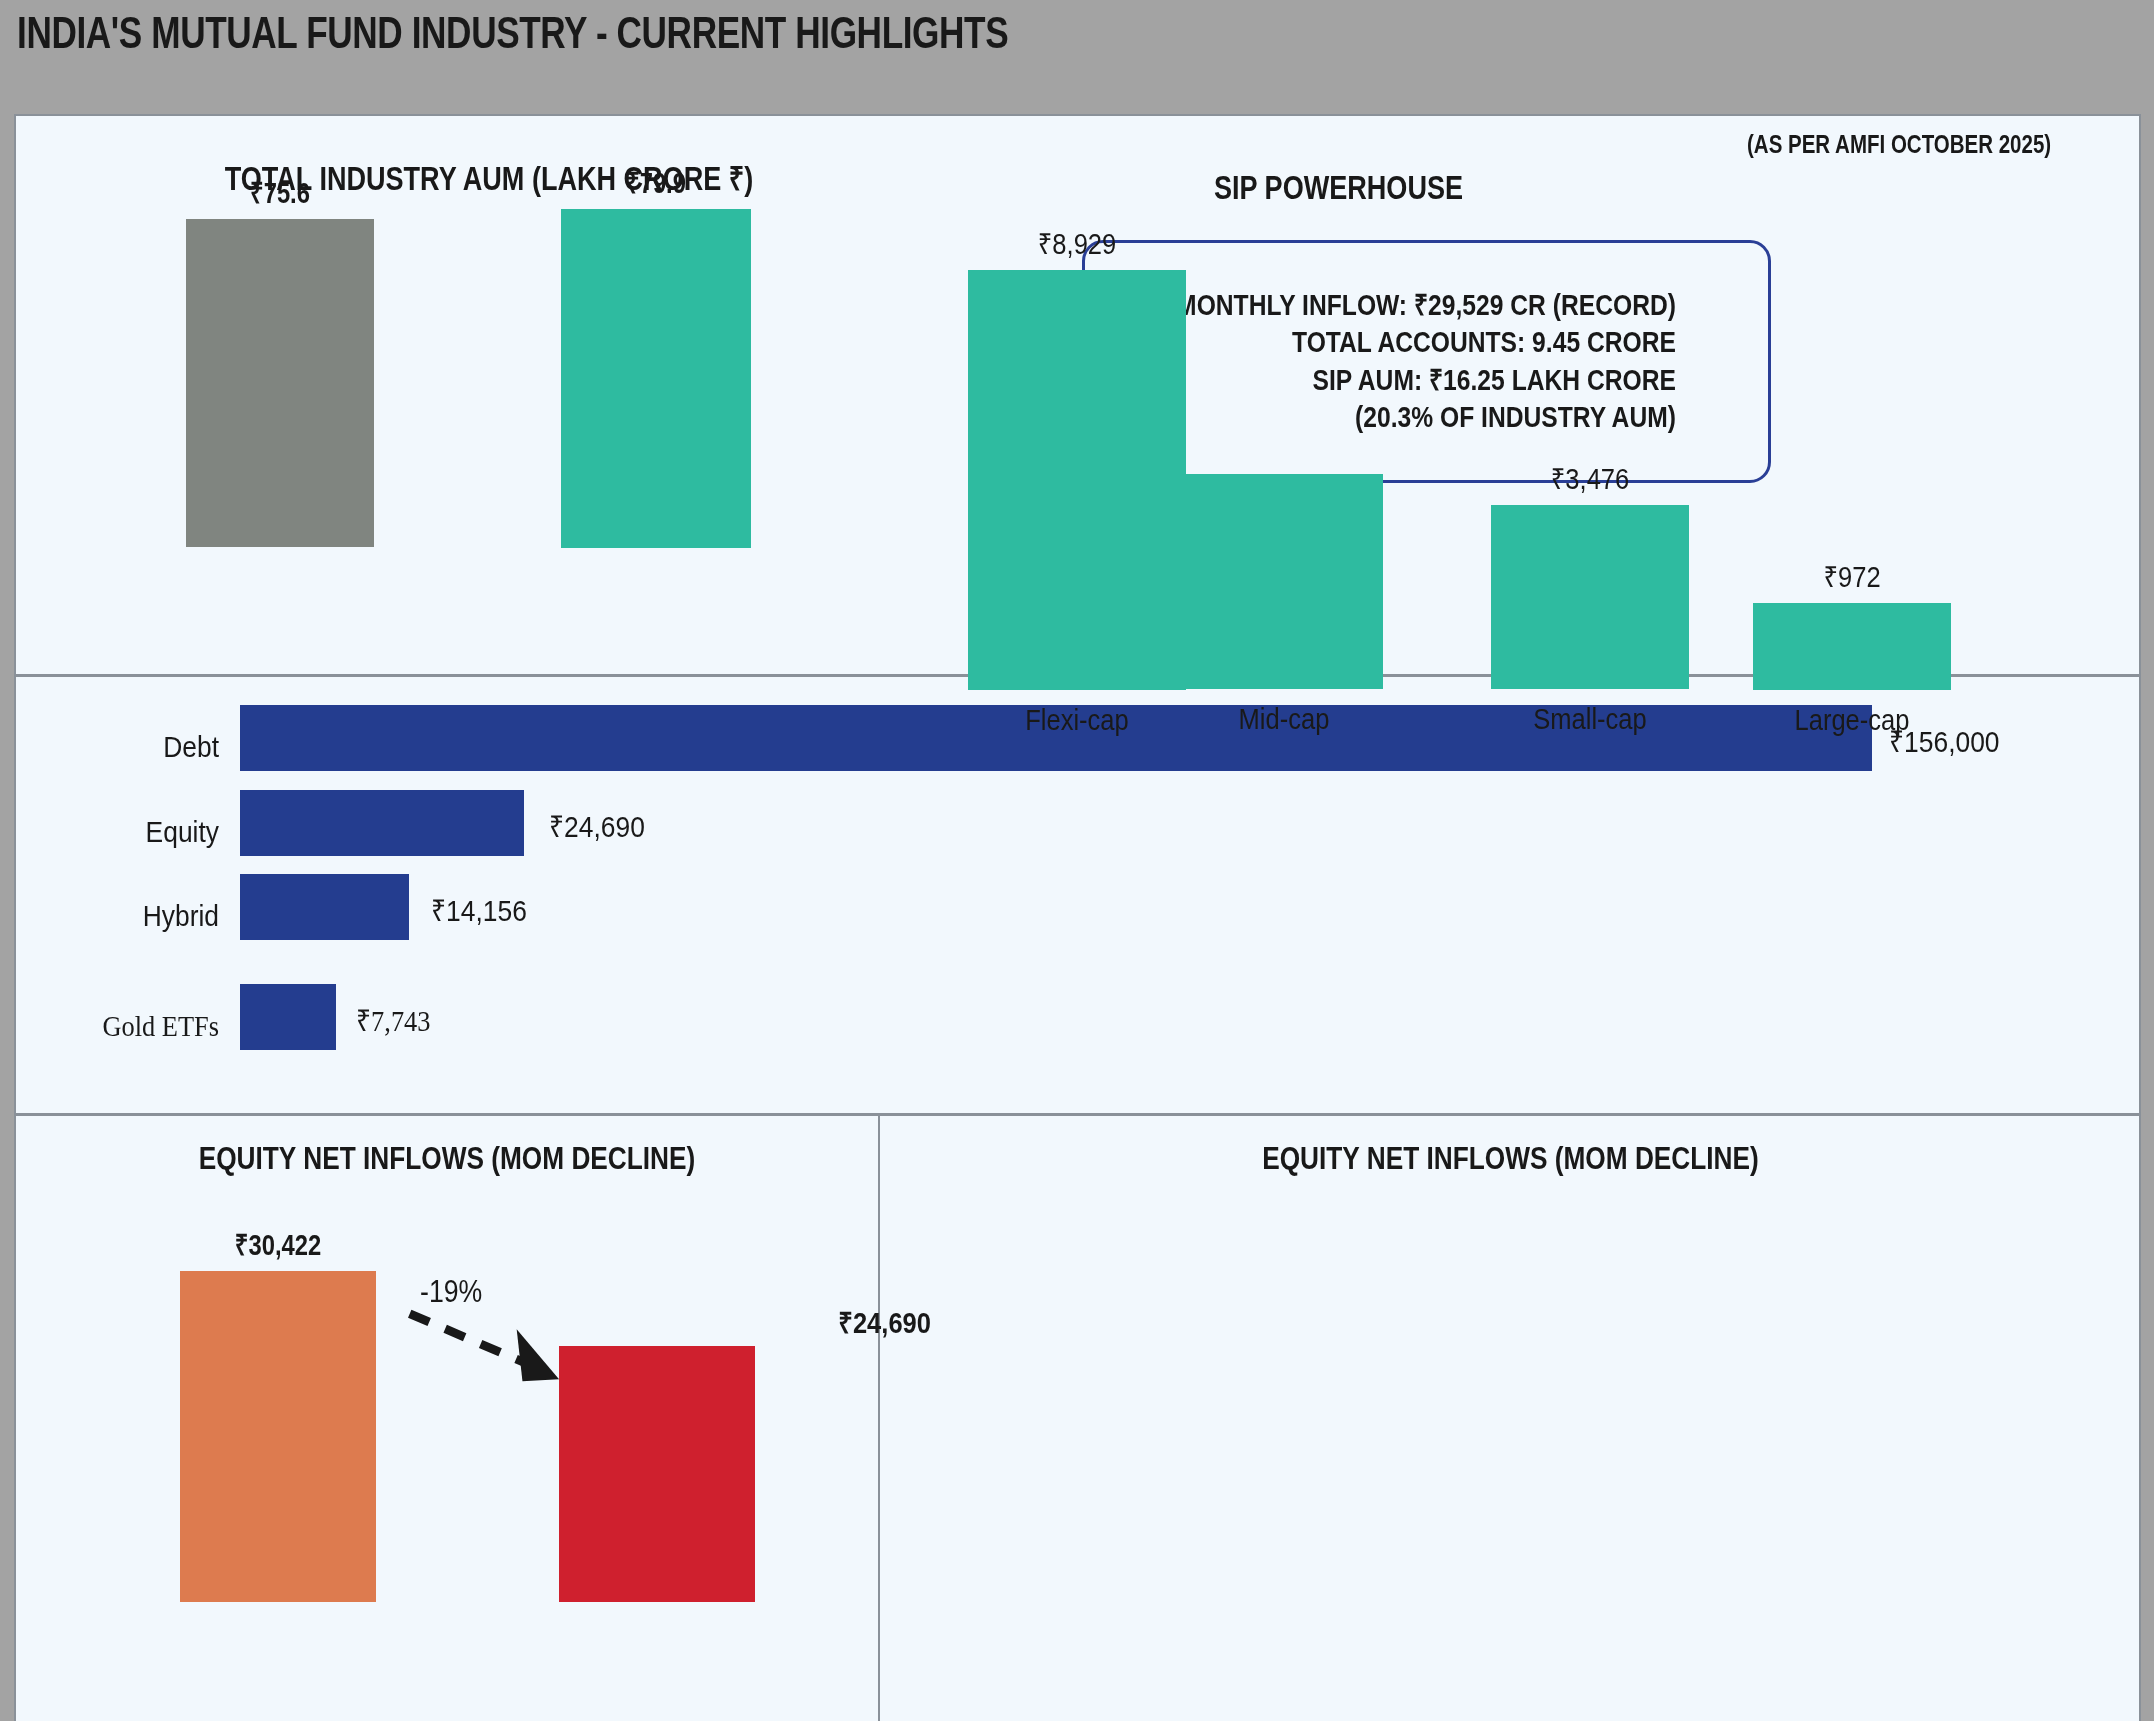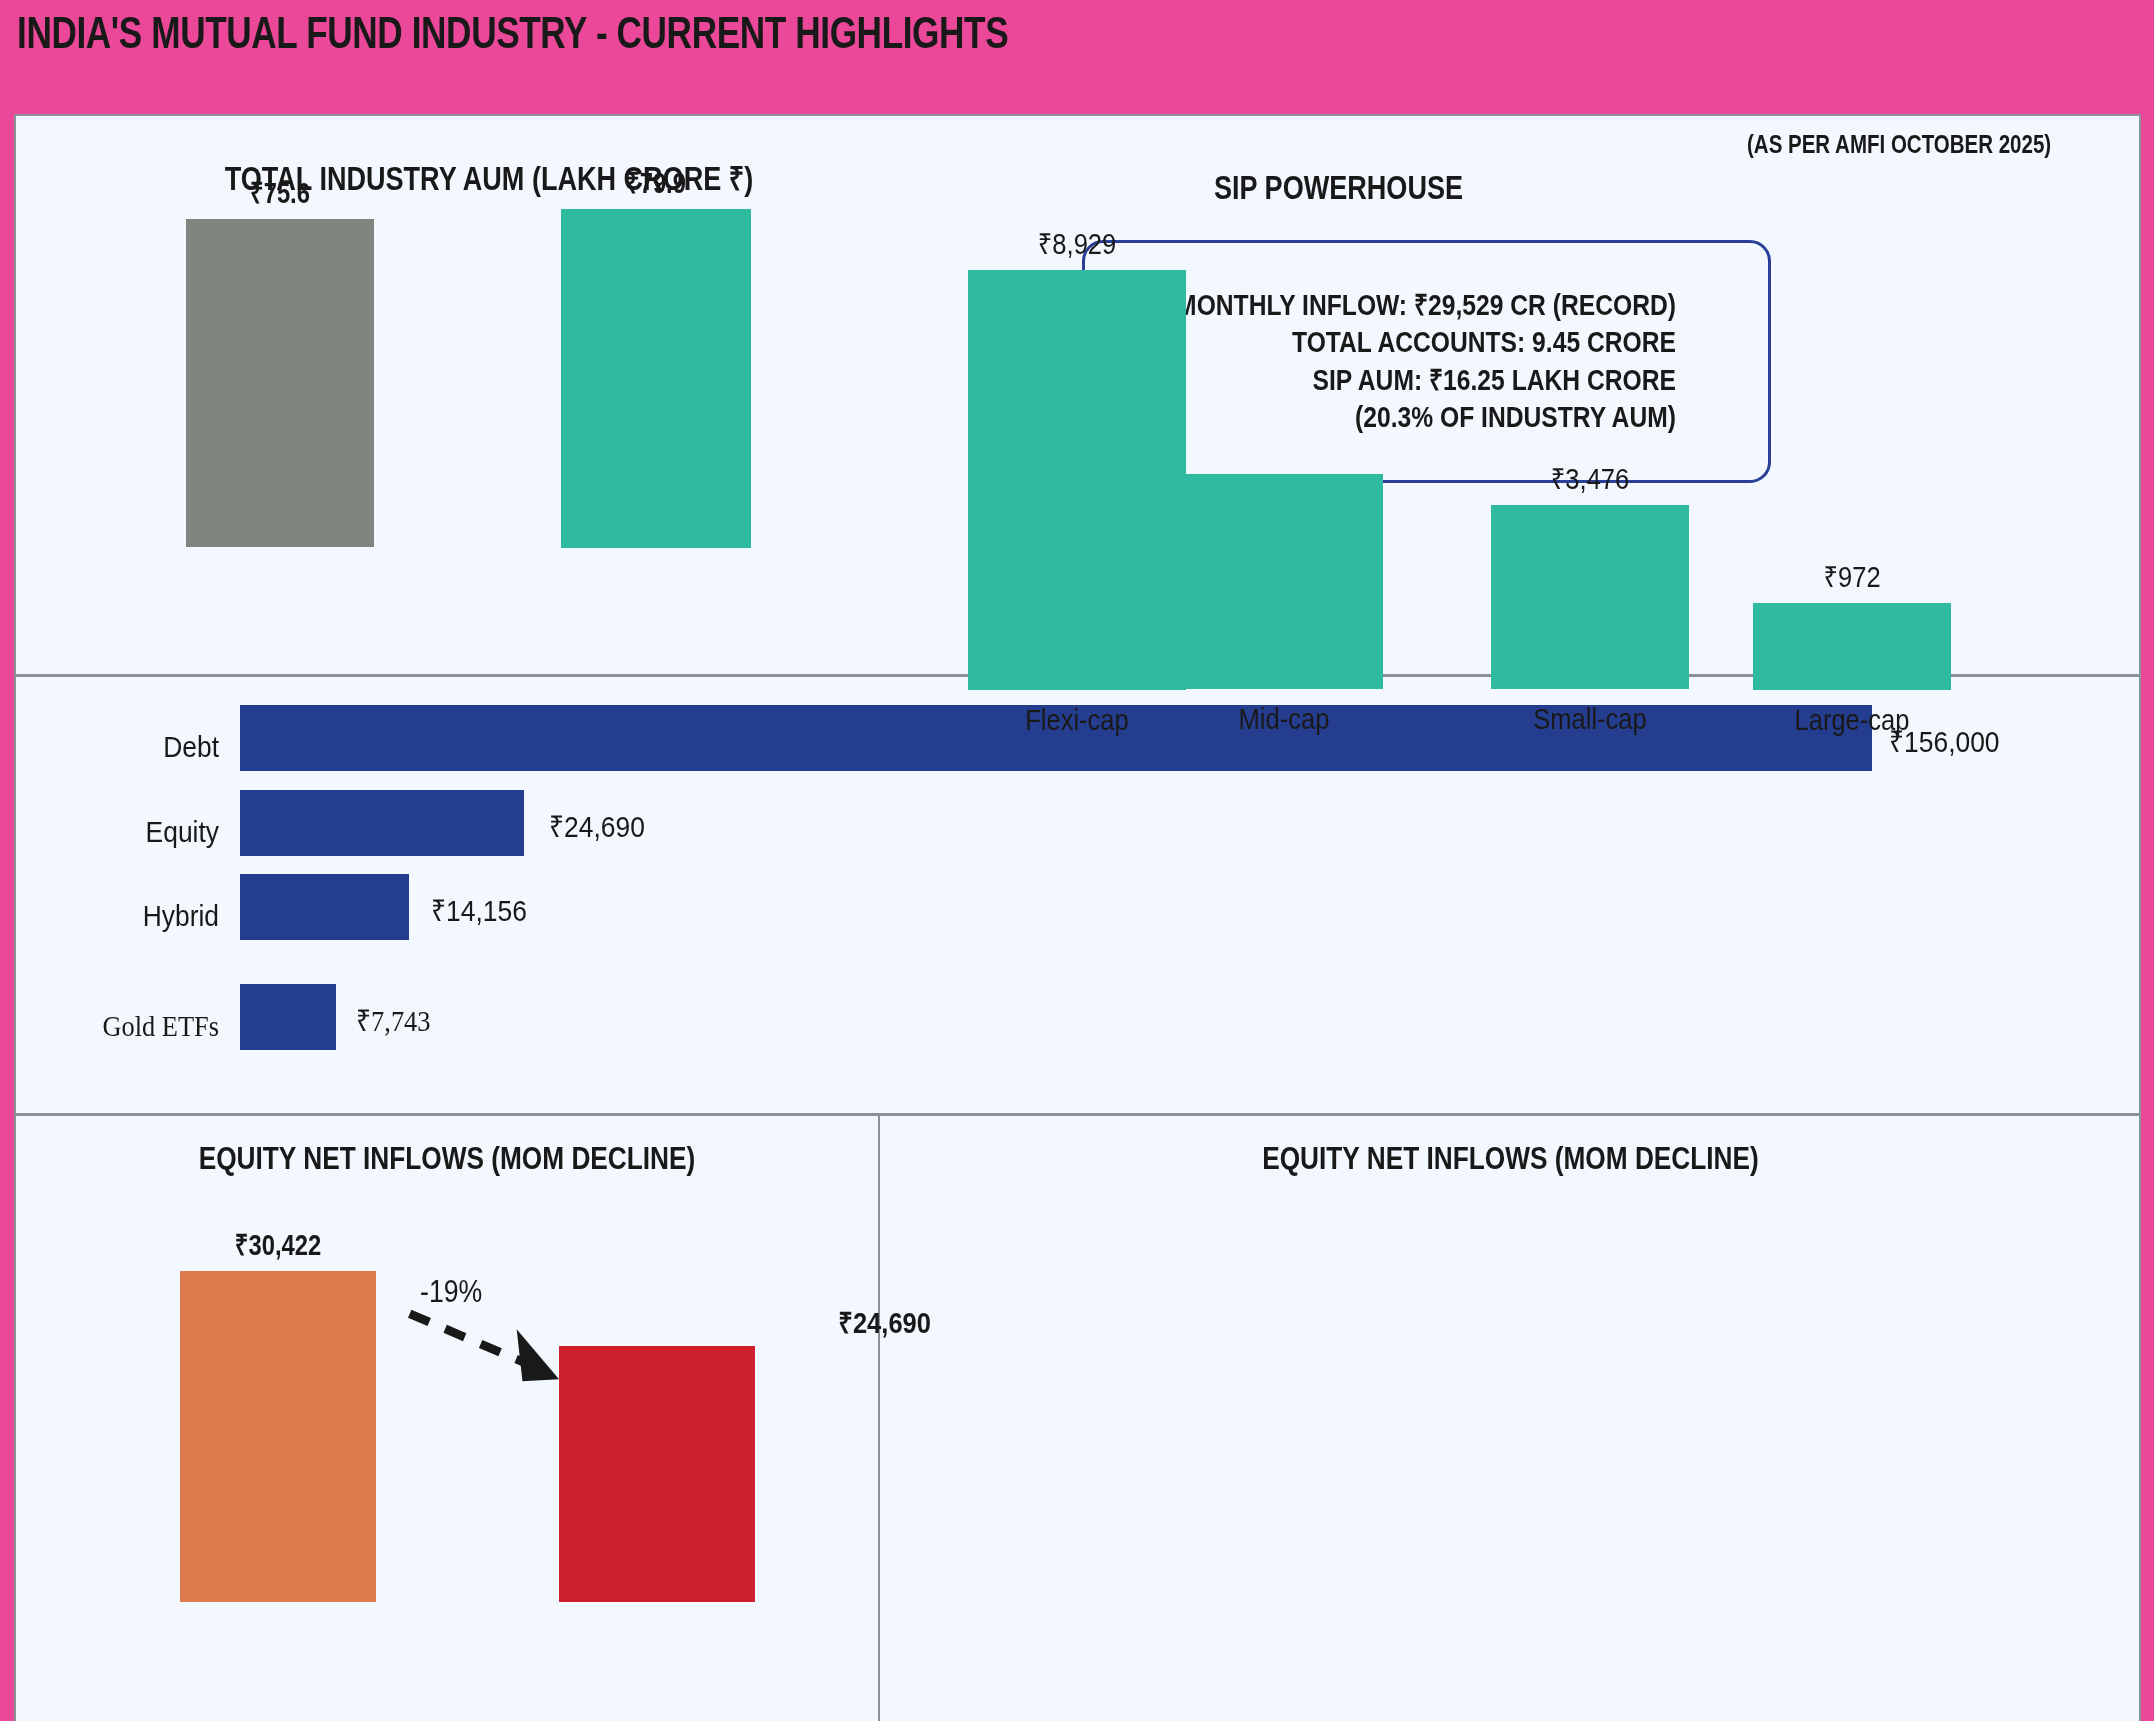--- a/index.html
+++ b/index.html
@@ -2,21 +2,21 @@
 <html><head>
 <meta charset="utf-8">
 <style>
   * { margin:0; padding:0; box-sizing:border-box; }
   html, body {
     width:2154px; height:1722px;
     background:#ffffff;
     font-family:"Liberation Sans", sans-serif;
     overflow:hidden;
   }
-  .page { position:relative; width:2154px; height:1722px; background:#ec4899; }
+  .page { position:relative; width:2154px; height:1722px; background:#a3a3a3; }
 
   
   .main-title {
     position:absolute;
     left:17.4px; top:7.7px;
     font-size:44px;
     font-weight:bold;
     letter-spacing:-0.5px;
     color:#191919;
     transform:scaleX(0.80);

